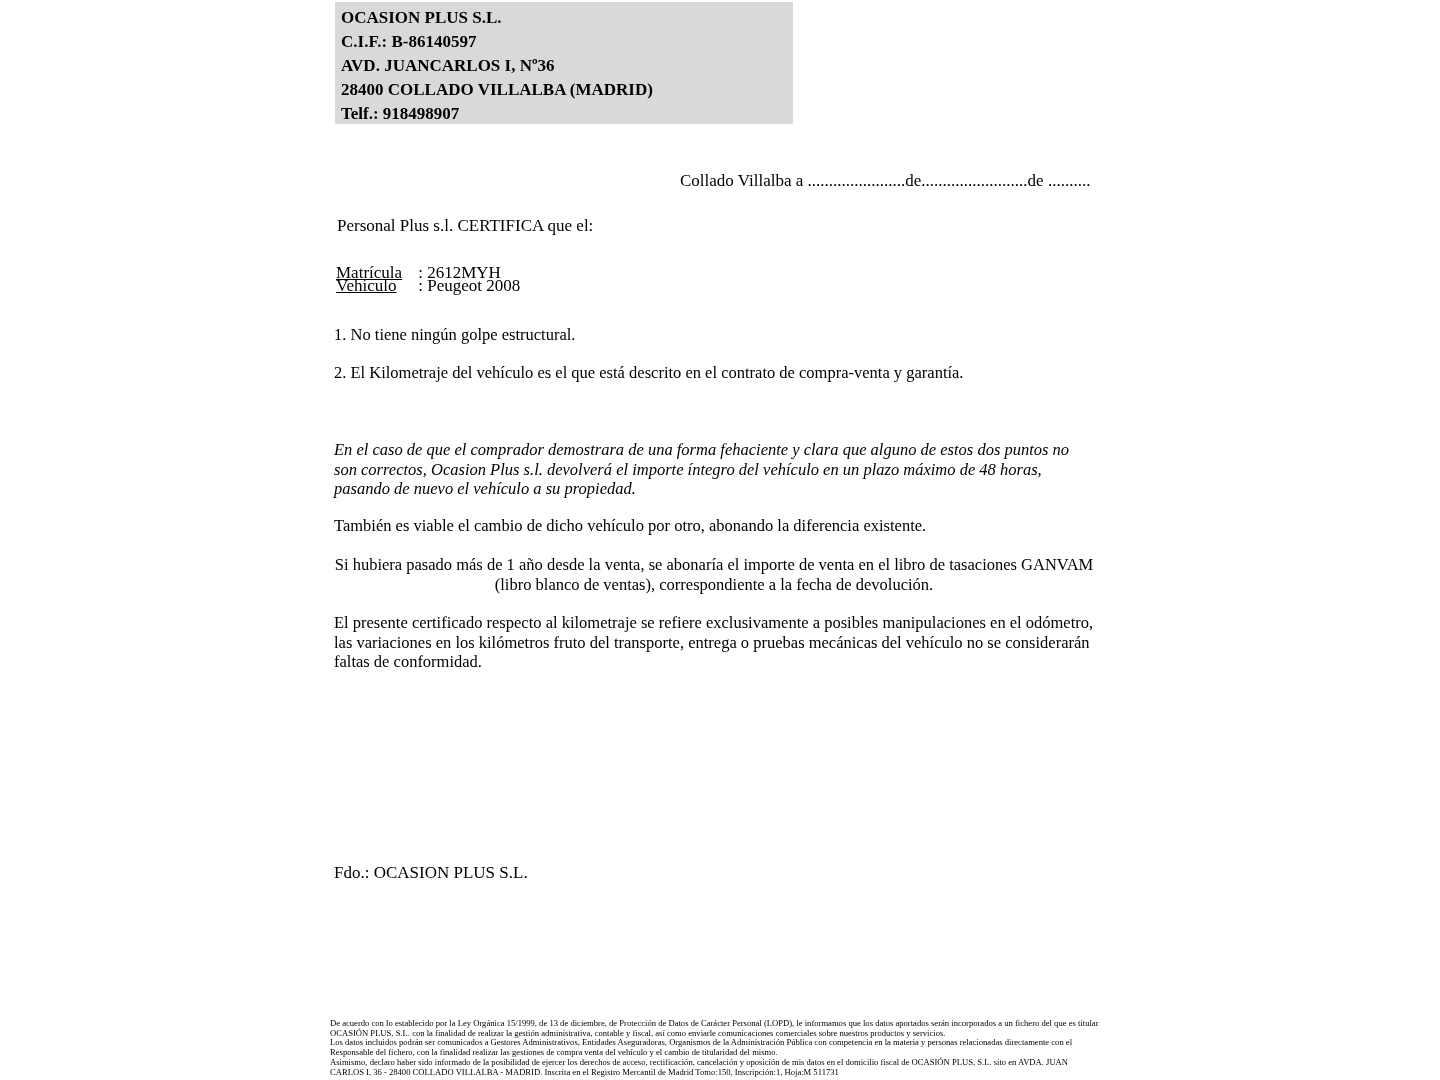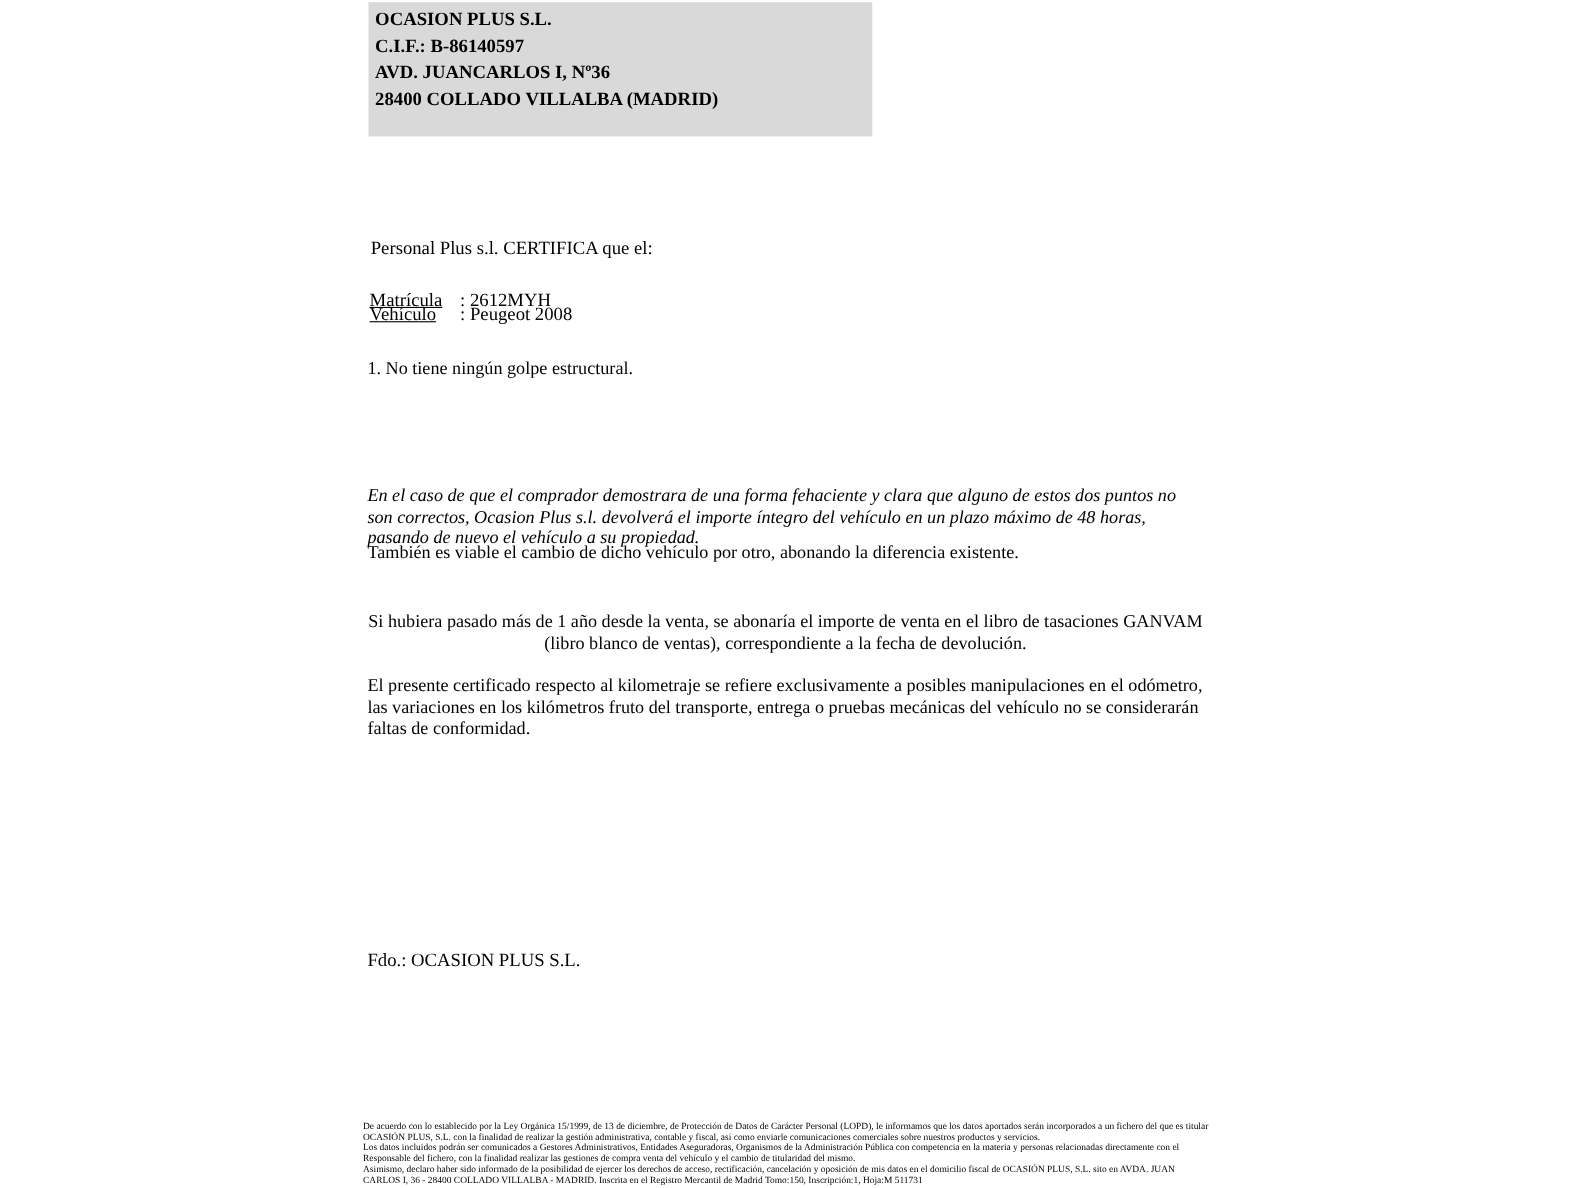--- a/index.html
+++ b/index.html
@@ -66,21 +66,21 @@
   .point-1 { top: 325px; }
   .point-2 { top: 363px; }
   .para {
     position: absolute;
     left: 334px;
     width: 760px;
     font-size: 16.5px;
     line-height: 19.5px;
   }
   .para-1 { top: 440px; font-style: italic; }
-  .para-2 { top: 492px; }
+  .para-2 { top: 516px; }
   .para-3 { top: 555px; text-align: center; }
   .para-4 { top: 613px; }
   .signature {
     position: absolute;
     left: 334px;
     top: 863px;
     font-size: 17px;
   }
   .legal-footer {
     position: absolute;
@@ -95,36 +95,39 @@
 </head>
 <body>
 
 <div class="page">
 
   <div class="letterhead">
     <p>OCASION PLUS S.L.</p>
     <p>C.I.F.: B-86140597</p>
     <p>AVD. JUANCARLOS I, Nº36</p>
     <p>28400 COLLADO VILLALBA (MADRID)</p>
+    <p>Telf.: 918498907</p>
   </div>
 
+  <div class="date-line">Collado Villalba a .......................de.........................de ..........</div>
 
   <div class="certifies">Personal Plus s.l. CERTIFICA que el:</div>
 
   <div class="kv-row row-vehicle">
     <span class="kv-label">Vehículo</span>
     <span class="kv-value">: Peugeot 2008</span>
   </div>
 
   <div class="kv-row row-plate">
     <span class="kv-label">Matrícula</span>
     <span class="kv-value">: 2612MYH</span>
   </div>
 
   <div class="point point-1">1. No tiene ningún golpe estructural.</div>
+  <div class="point point-2">2. El Kilometraje del vehículo es el que está descrito en el contrato de compra-venta y garantía.</div>
 
   <div class="para para-1">En el caso de que el comprador demostrara de una forma fehaciente y clara que alguno de estos dos puntos no son correctos, Ocasion Plus s.l. devolverá el importe íntegro del vehículo en un plazo máximo de 48 horas, pasando de nuevo el vehículo a su propiedad.</div>
   <div class="para para-2">También es viable el cambio de dicho vehículo por otro, abonando la diferencia existente.</div>
   <div class="para para-3">Si hubiera pasado más de 1 año desde la venta, se abonaría el importe de venta en el libro de tasaciones GANVAM (libro blanco de ventas), correspondiente a la fecha de devolución.</div>
   <div class="para para-4">El presente certificado respecto al kilometraje se refiere exclusivamente a posibles manipulaciones en el odómetro, las variaciones en los kilómetros fruto del transporte, entrega o pruebas mecánicas del vehículo no se considerarán faltas de conformidad.</div>
 
   <div class="signature">Fdo.: OCASION PLUS S.L.</div>
 
   <div class="legal-footer">
     <p>De acuerdo con lo establecido por la Ley Orgánica 15/1999, de 13 de diciembre, de Protección de Datos de Carácter Personal (LOPD), le informamos que los datos aportados serán incorporados a un fichero del que es titular</p>

